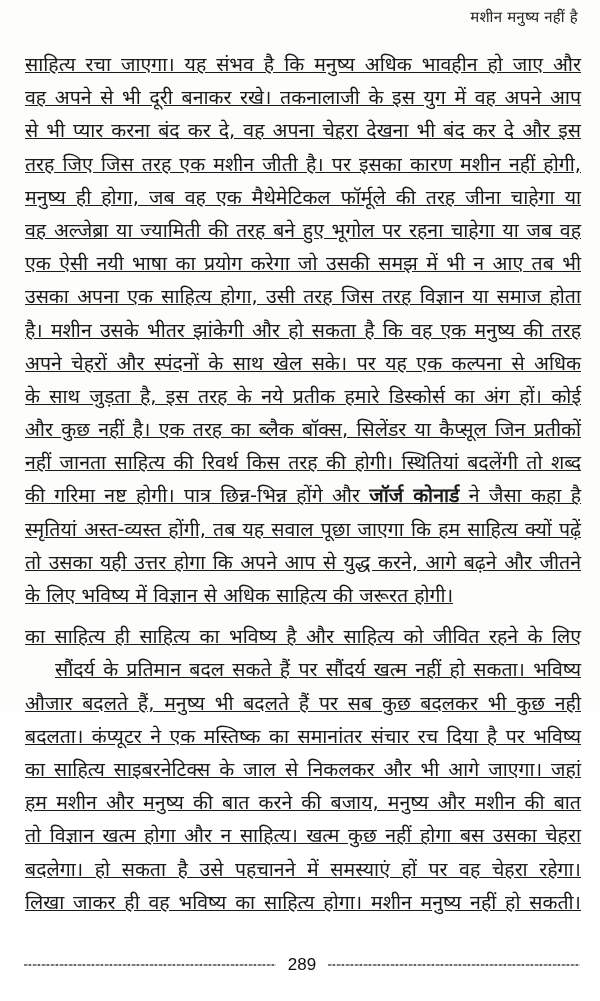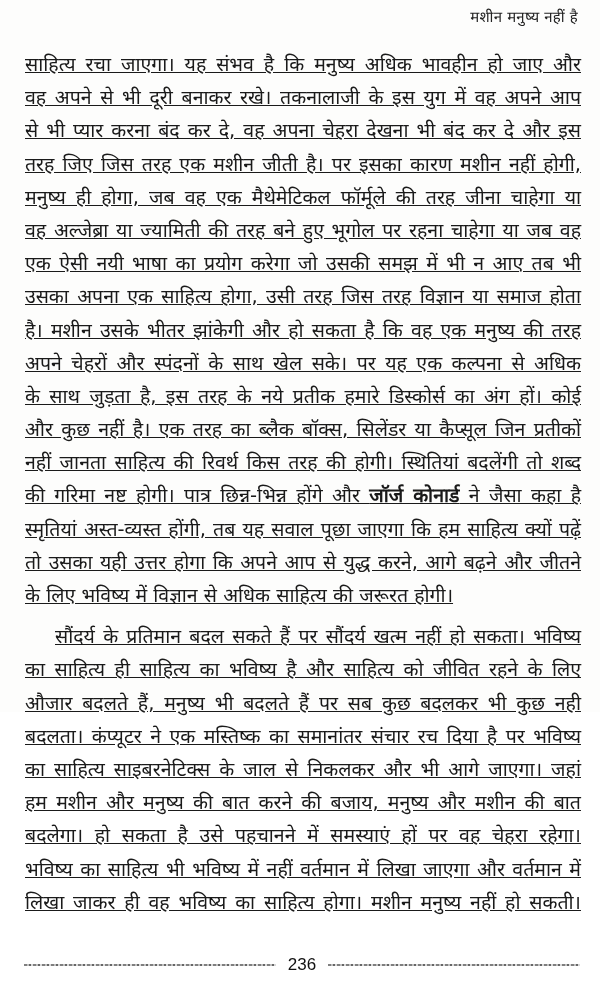--- a/index.html
+++ b/index.html
@@ -107,31 +107,31 @@
       <span class="line">नहीं जानता साहित्य की रिवर्थ किस तरह की होगी। स्थितियां बदलेंगी तो शब्द</span>
       <span class="line"><span>की गरिमा नष्ट होगी। पात्र छिन्न-भिन्न होंगे और </span><span class="bold">जॉर्ज कोनार्ड</span><span> ने जैसा कहा है</span></span>
       <span class="line">स्मृतियां अस्त-व्यस्त होंगी, तब यह सवाल पूछा जाएगा कि हम साहित्य क्यों पढ़ें</span>
       <span class="line">तो उसका यही उत्तर होगा कि अपने आप से युद्ध करने, आगे बढ़ने और जीतने</span>
       <span class="line last">के लिए भविष्य में विज्ञान से अधिक साहित्य की जरूरत होगी।</span>
     </div>
 
     <span class="para-gap"></span>
 
     <div>
+      <span class="line">का साहित्य ही साहित्य का भविष्य है और साहित्य को जीवित रहने के लिए</span>
       <span class="line indent">सौंदर्य के प्रतिमान बदल सकते हैं पर सौंदर्य खत्म नहीं हो सकता। भविष्य</span>
-      <span class="line">का साहित्य ही साहित्य का भविष्य है और साहित्य को जीवित रहने के लिए</span>
       <span class="line">औजार बदलते हैं, मनुष्य भी बदलते हैं पर सब कुछ बदलकर भी कुछ नही</span>
       <span class="line">बदलता। कंप्यूटर ने एक मस्तिष्क का समानांतर संचार रच दिया है पर भविष्य</span>
       <span class="line">का साहित्य साइबरनेटिक्स के जाल से निकलकर और भी आगे जाएगा। जहां</span>
       <span class="line">हम मशीन और मनुष्य की बात करने की बजाय, मनुष्य और मशीन की बात</span>
+      <span class="line">तो विज्ञान खत्म होगा और न साहित्य। खत्म कुछ नहीं होगा बस उसका चेहरा</span>
       <span class="line">बदलेगा। हो सकता है उसे पहचानने में समस्याएं हों पर वह चेहरा रहेगा।</span>
-      <span class="line">भविष्य का साहित्य भी भविष्य में नहीं वर्तमान में लिखा जाएगा और वर्तमान में</span>
       <span class="line">लिखा जाकर ही वह भविष्य का साहित्य होगा। मशीन मनुष्य नहीं हो सकती।</span>
     </div>
   </div>
 
   <div class="footer">
     <div class="footer-rule"></div>
-    <div class="page-number">236</div>
+    <div class="page-number">289</div>
     <div class="footer-rule"></div>
   </div>
 
 </div>
 
 </body></html>

